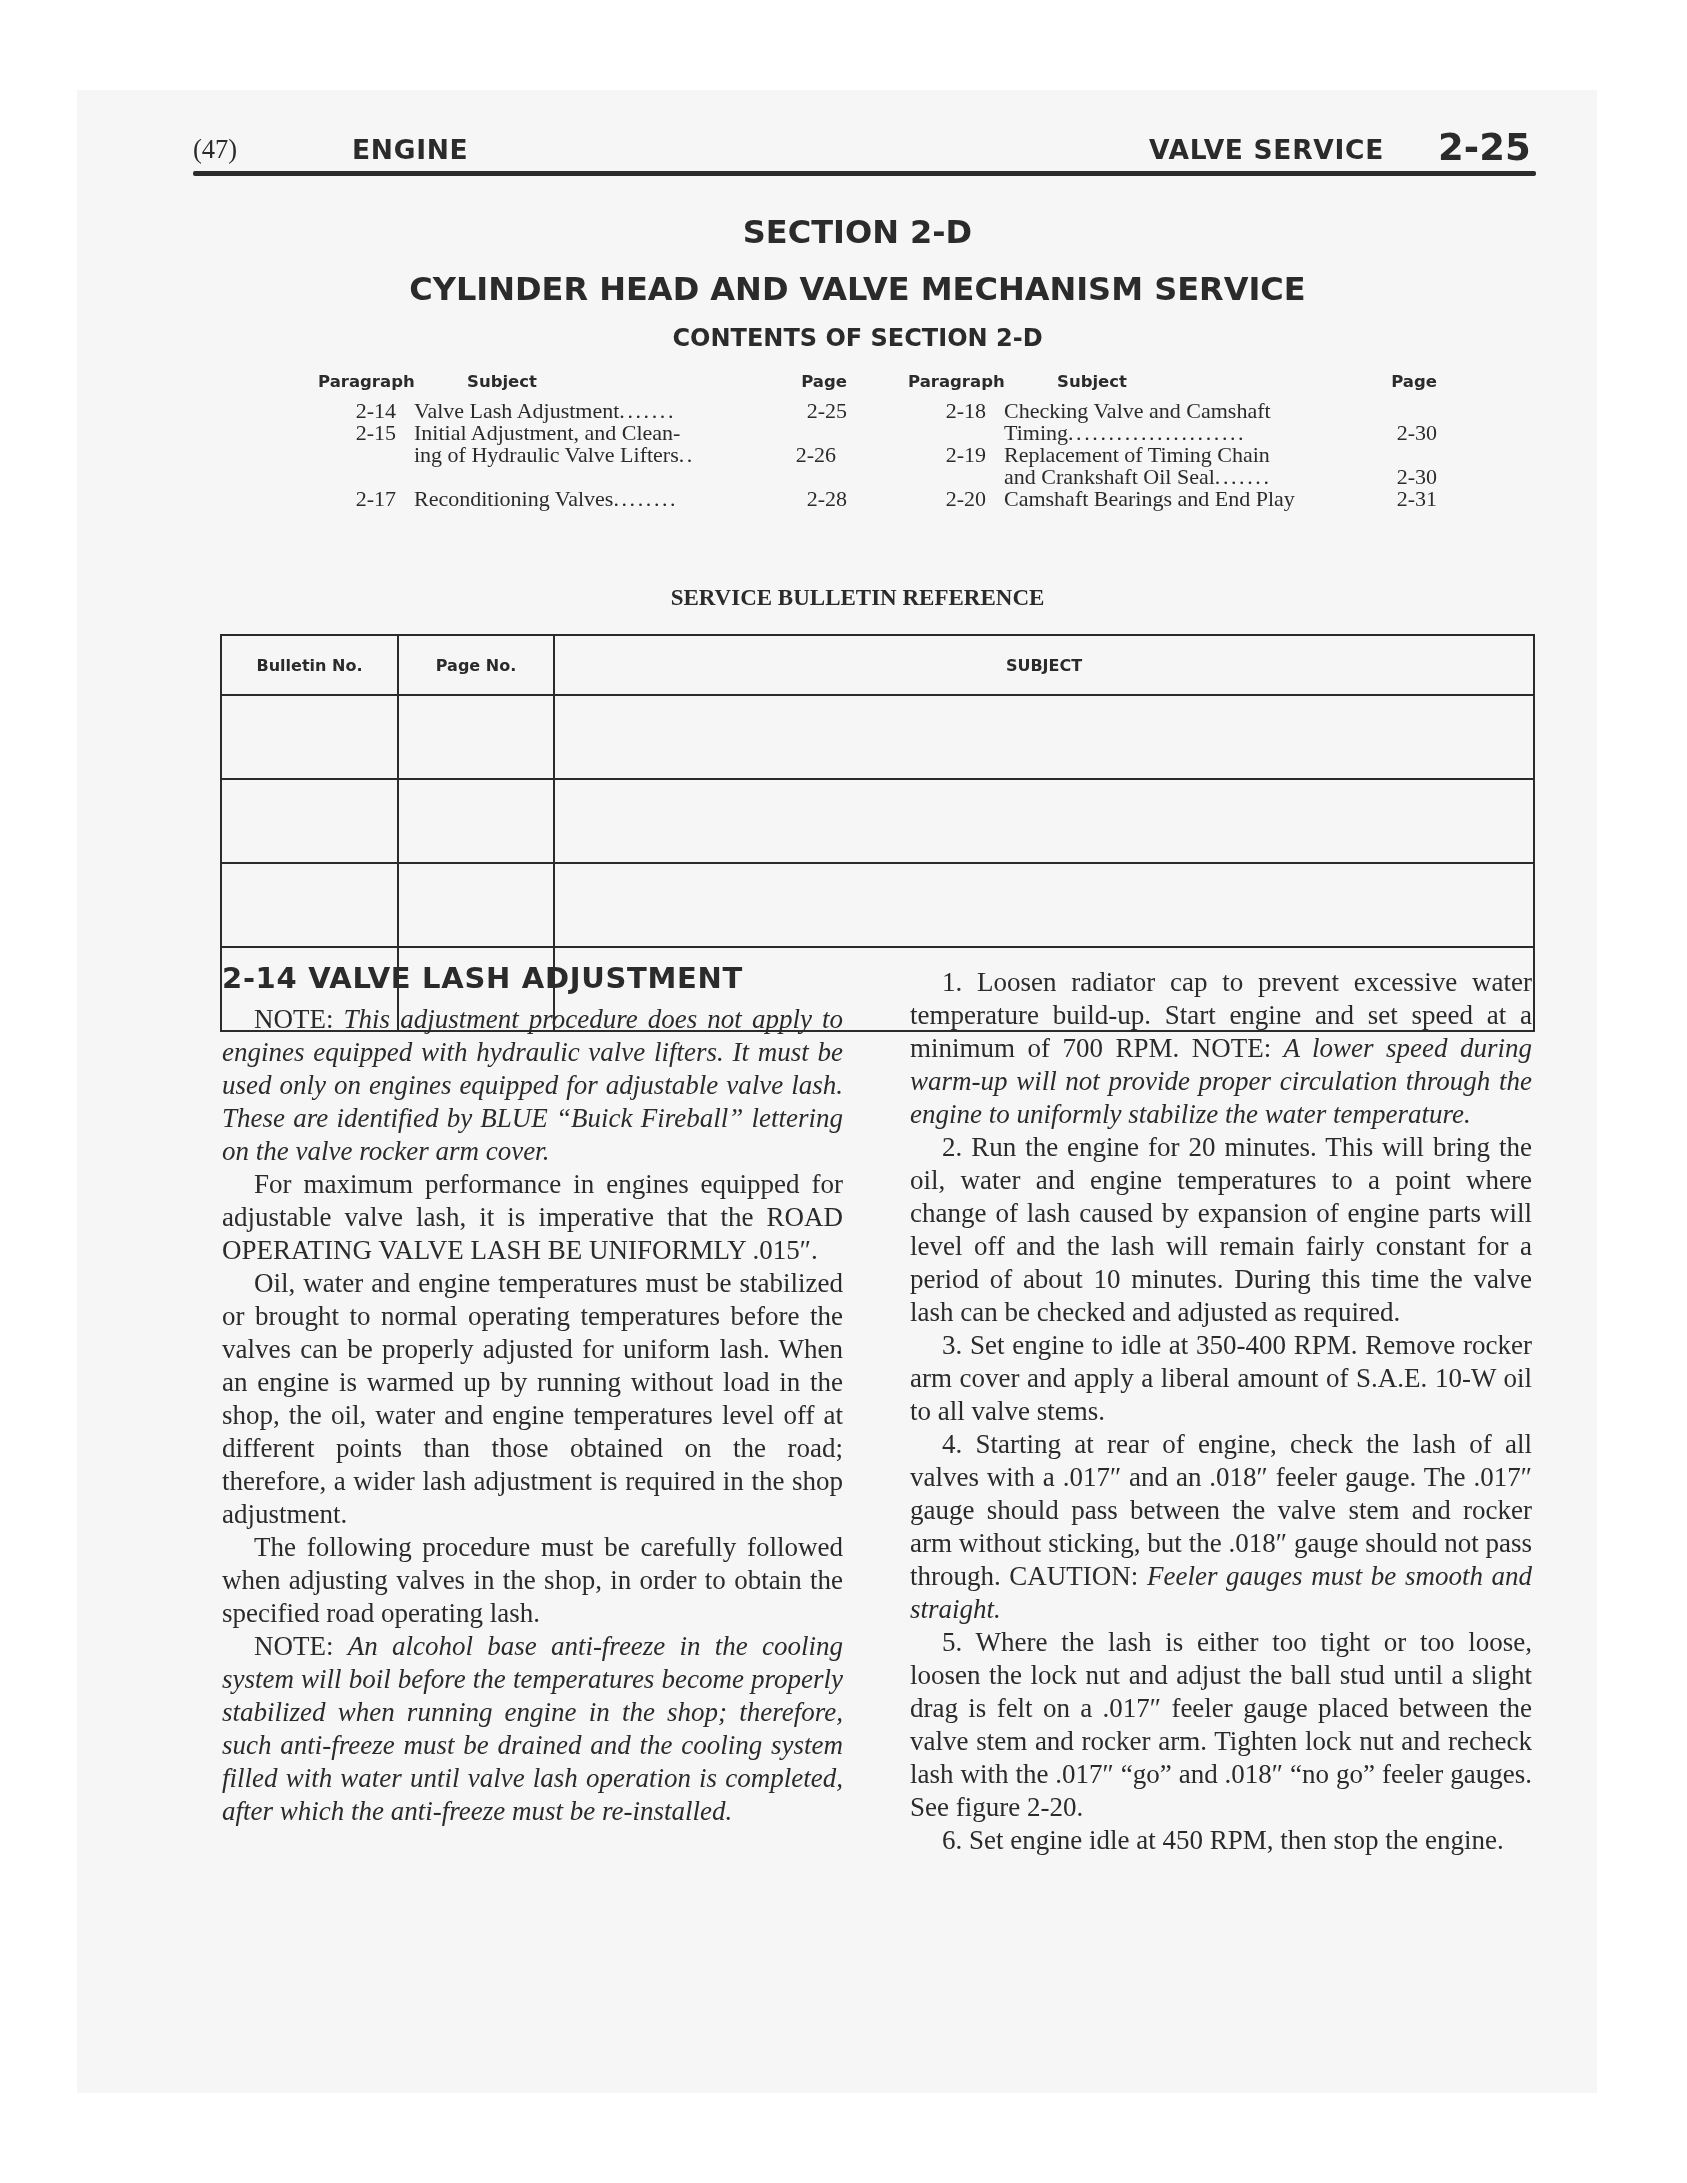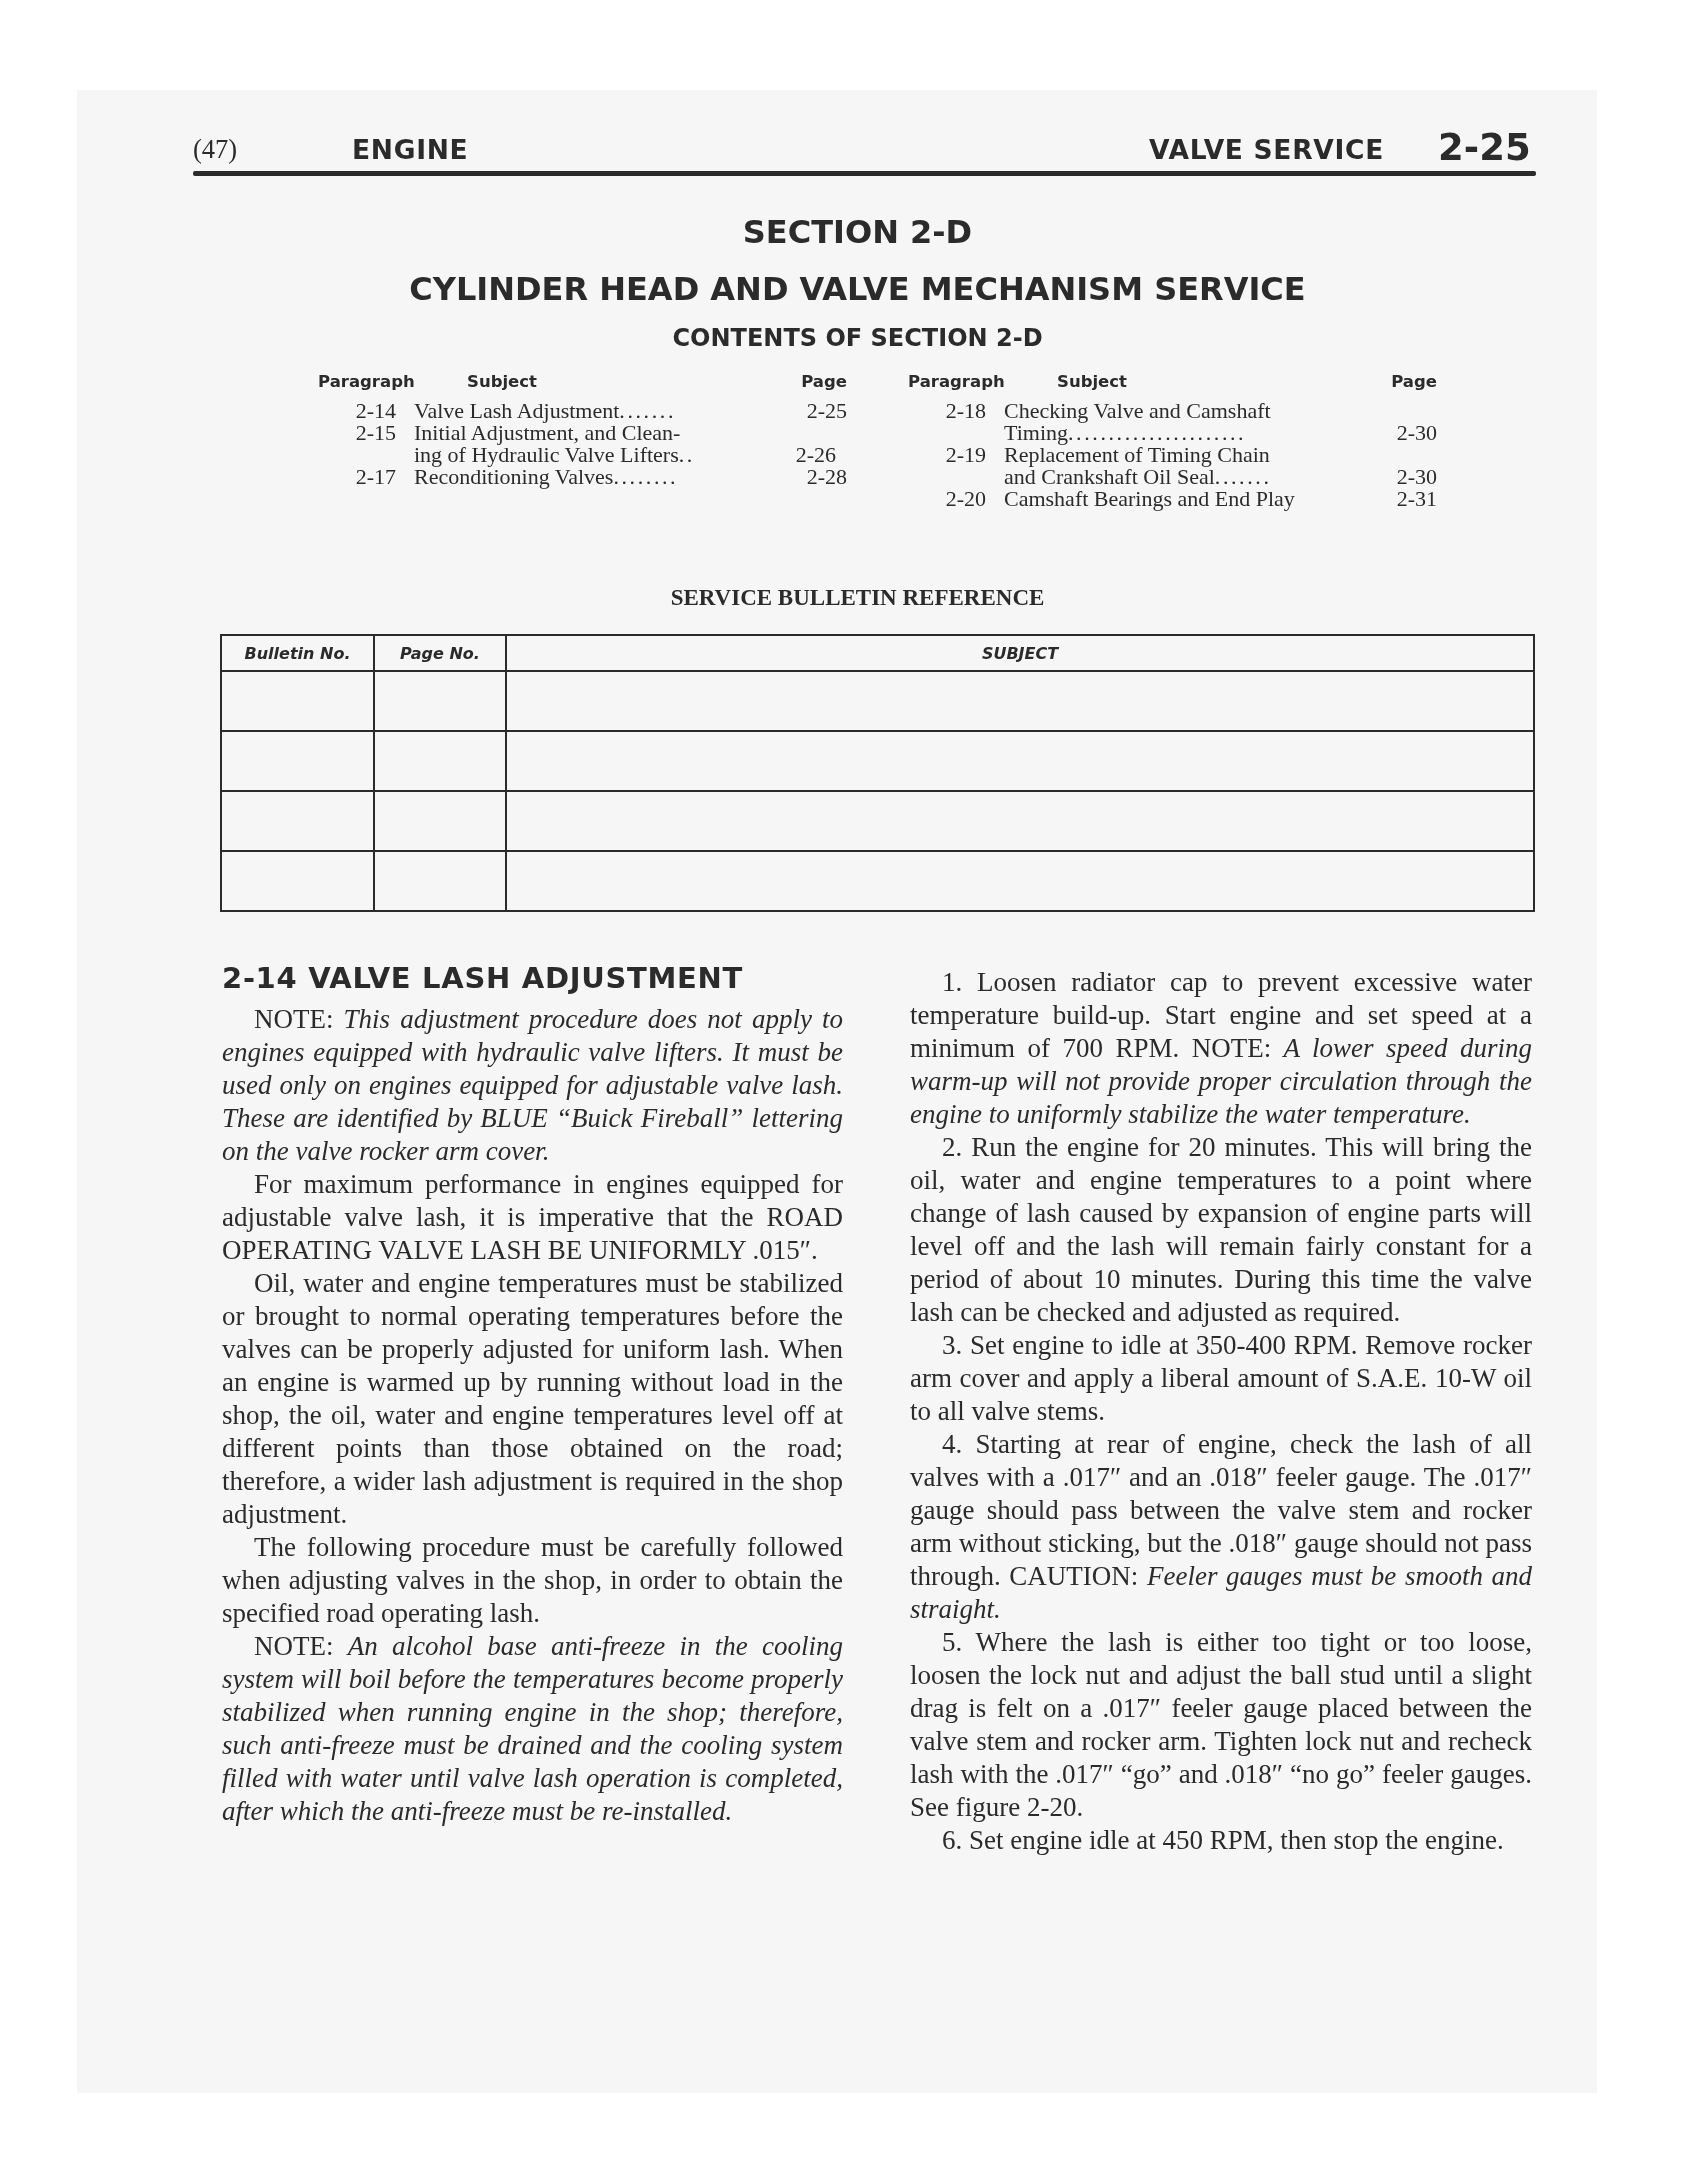--- a/index.html
+++ b/index.html
@@ -28,21 +28,21 @@
   .toc .row { position:relative; line-height:22px; }
   .toc .num { position:absolute; left:0; width:78px; text-align:right; }
   .toc .subj { position:absolute; text-align:justify; }
   .toc .pg { position:absolute; text-align:right; }
   .toc .dots { letter-spacing:2.6px; }
 
   .sbr-title { top:585px; font-size:23px;font-family:Liberation Serif, serif; }
 
   
   .btable { position:absolute; left:220px; top:634px; width:1315px; border-collapse:collapse; }
-  .btable th, .btable td { border:2.6px solid #2b2b2b; padding:0;font-style:italic; }
+  .btable th, .btable td { border:2.6px solid #2b2b2b; padding:12px; }
   .btable th { height:34px; font-family:"DejaVu Sans", sans-serif; font-weight:bold; font-size:16px; color:#2b2b2b; }
   .btable td { height:58px; }
   .btable .c1 { width:151px; }
   .btable .c2 { width:130px; }
 
   
   .col { position:absolute; font-size:27px; line-height:33px; color:#2b2b2b; text-align:justify; }
   .col p { margin:0; text-indent:32px; }
   .col .h2 { font-family:"DejaVu Sans", sans-serif; font-weight:bold; font-size:29px; line-height:40px; margin-bottom:5.3px; letter-spacing:0.7px; }
   .col-left { left:222px; top:958px; width:621px; }
@@ -75,21 +75,21 @@
   <div class="row" style="height:22px;">
     <span class="num">2-14</span>
     <span class="subj" style="left:96px;width:344px;"><span>Valve Lash Adjustment</span><span class="dots">.......</span></span>
     <span class="pg" style="right:0;">2-25</span>
   </div>
   <div class="row" style="height:44px;">
     <span class="num">2-15</span>
     <span class="subj" style="left:96px;width:357px;"><span>Initial Adjustment, and Clean-</span><br><span>ing of Hydraulic Valve Lifters</span><span class="dots">..</span></span>
     <span class="pg" style="right:11px;top:22px;">2-26</span>
   </div>
-  <div class="row" style="height:22px;">
+  <div class="row" style="height:22px;margin-top:22px;">
     <span class="num">2-17</span>
     <span class="subj" style="left:96px;width:344px;"><span>Reconditioning Valves</span><span class="dots">........</span></span>
     <span class="pg" style="right:0;">2-28</span>
   </div>
 </div>
 
 <div class="toc serif ink" style="left:908px;width:529px;">
   <div class="head">
     <span style="position:absolute;left:0;">Paragraph</span>
     <span style="position:absolute;left:149px;">Subject</span>

